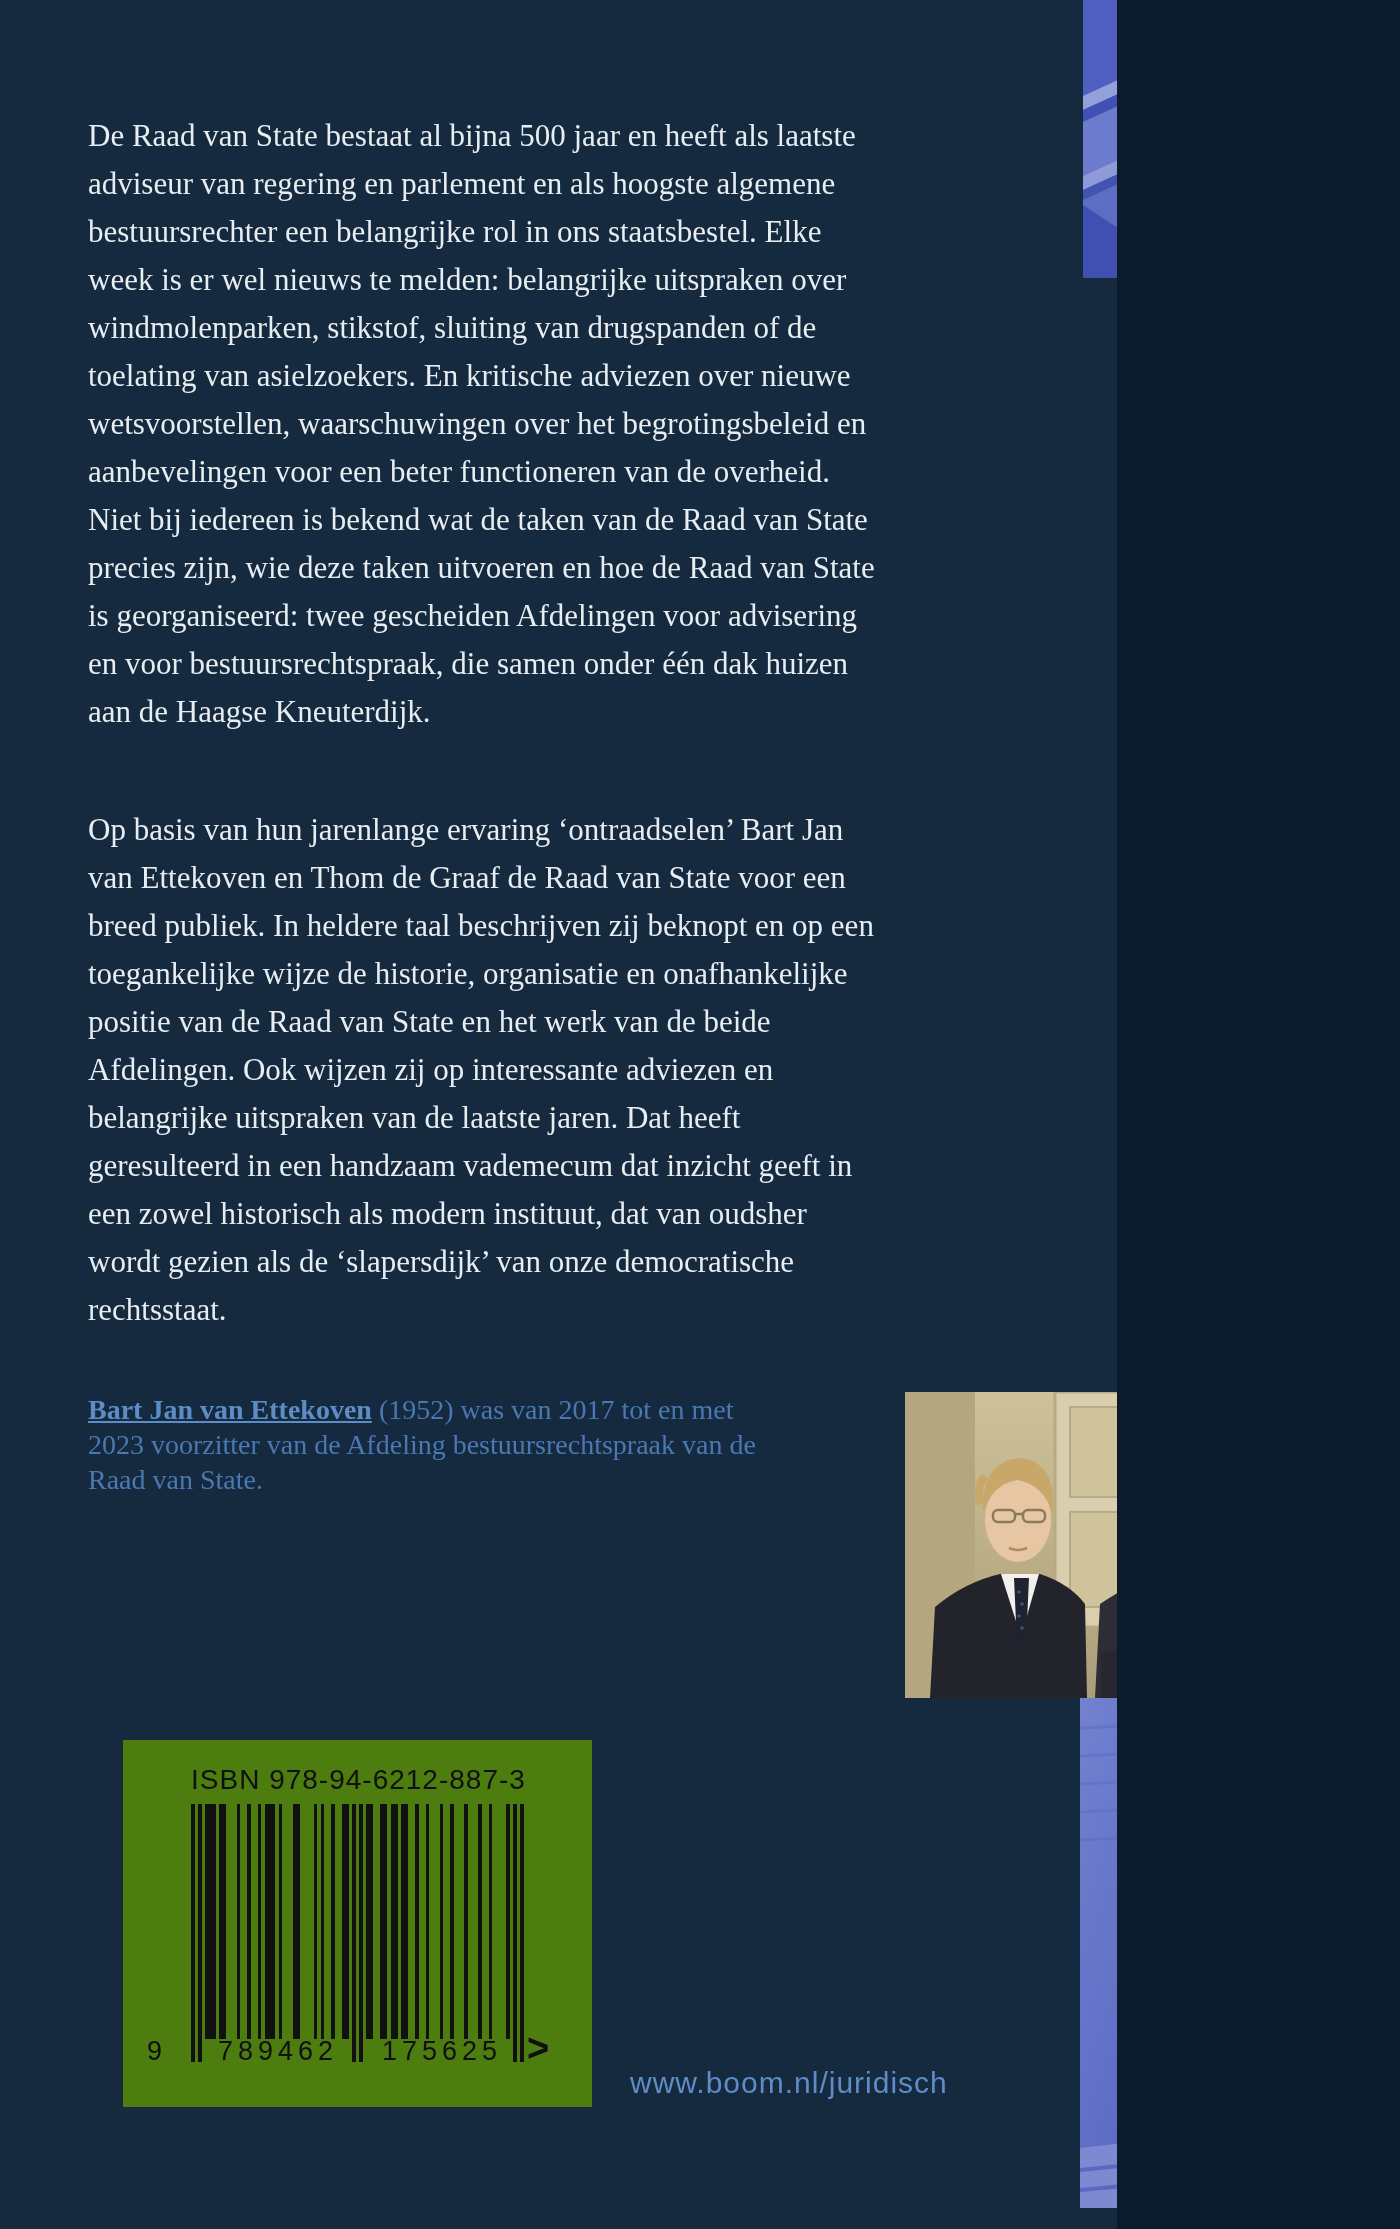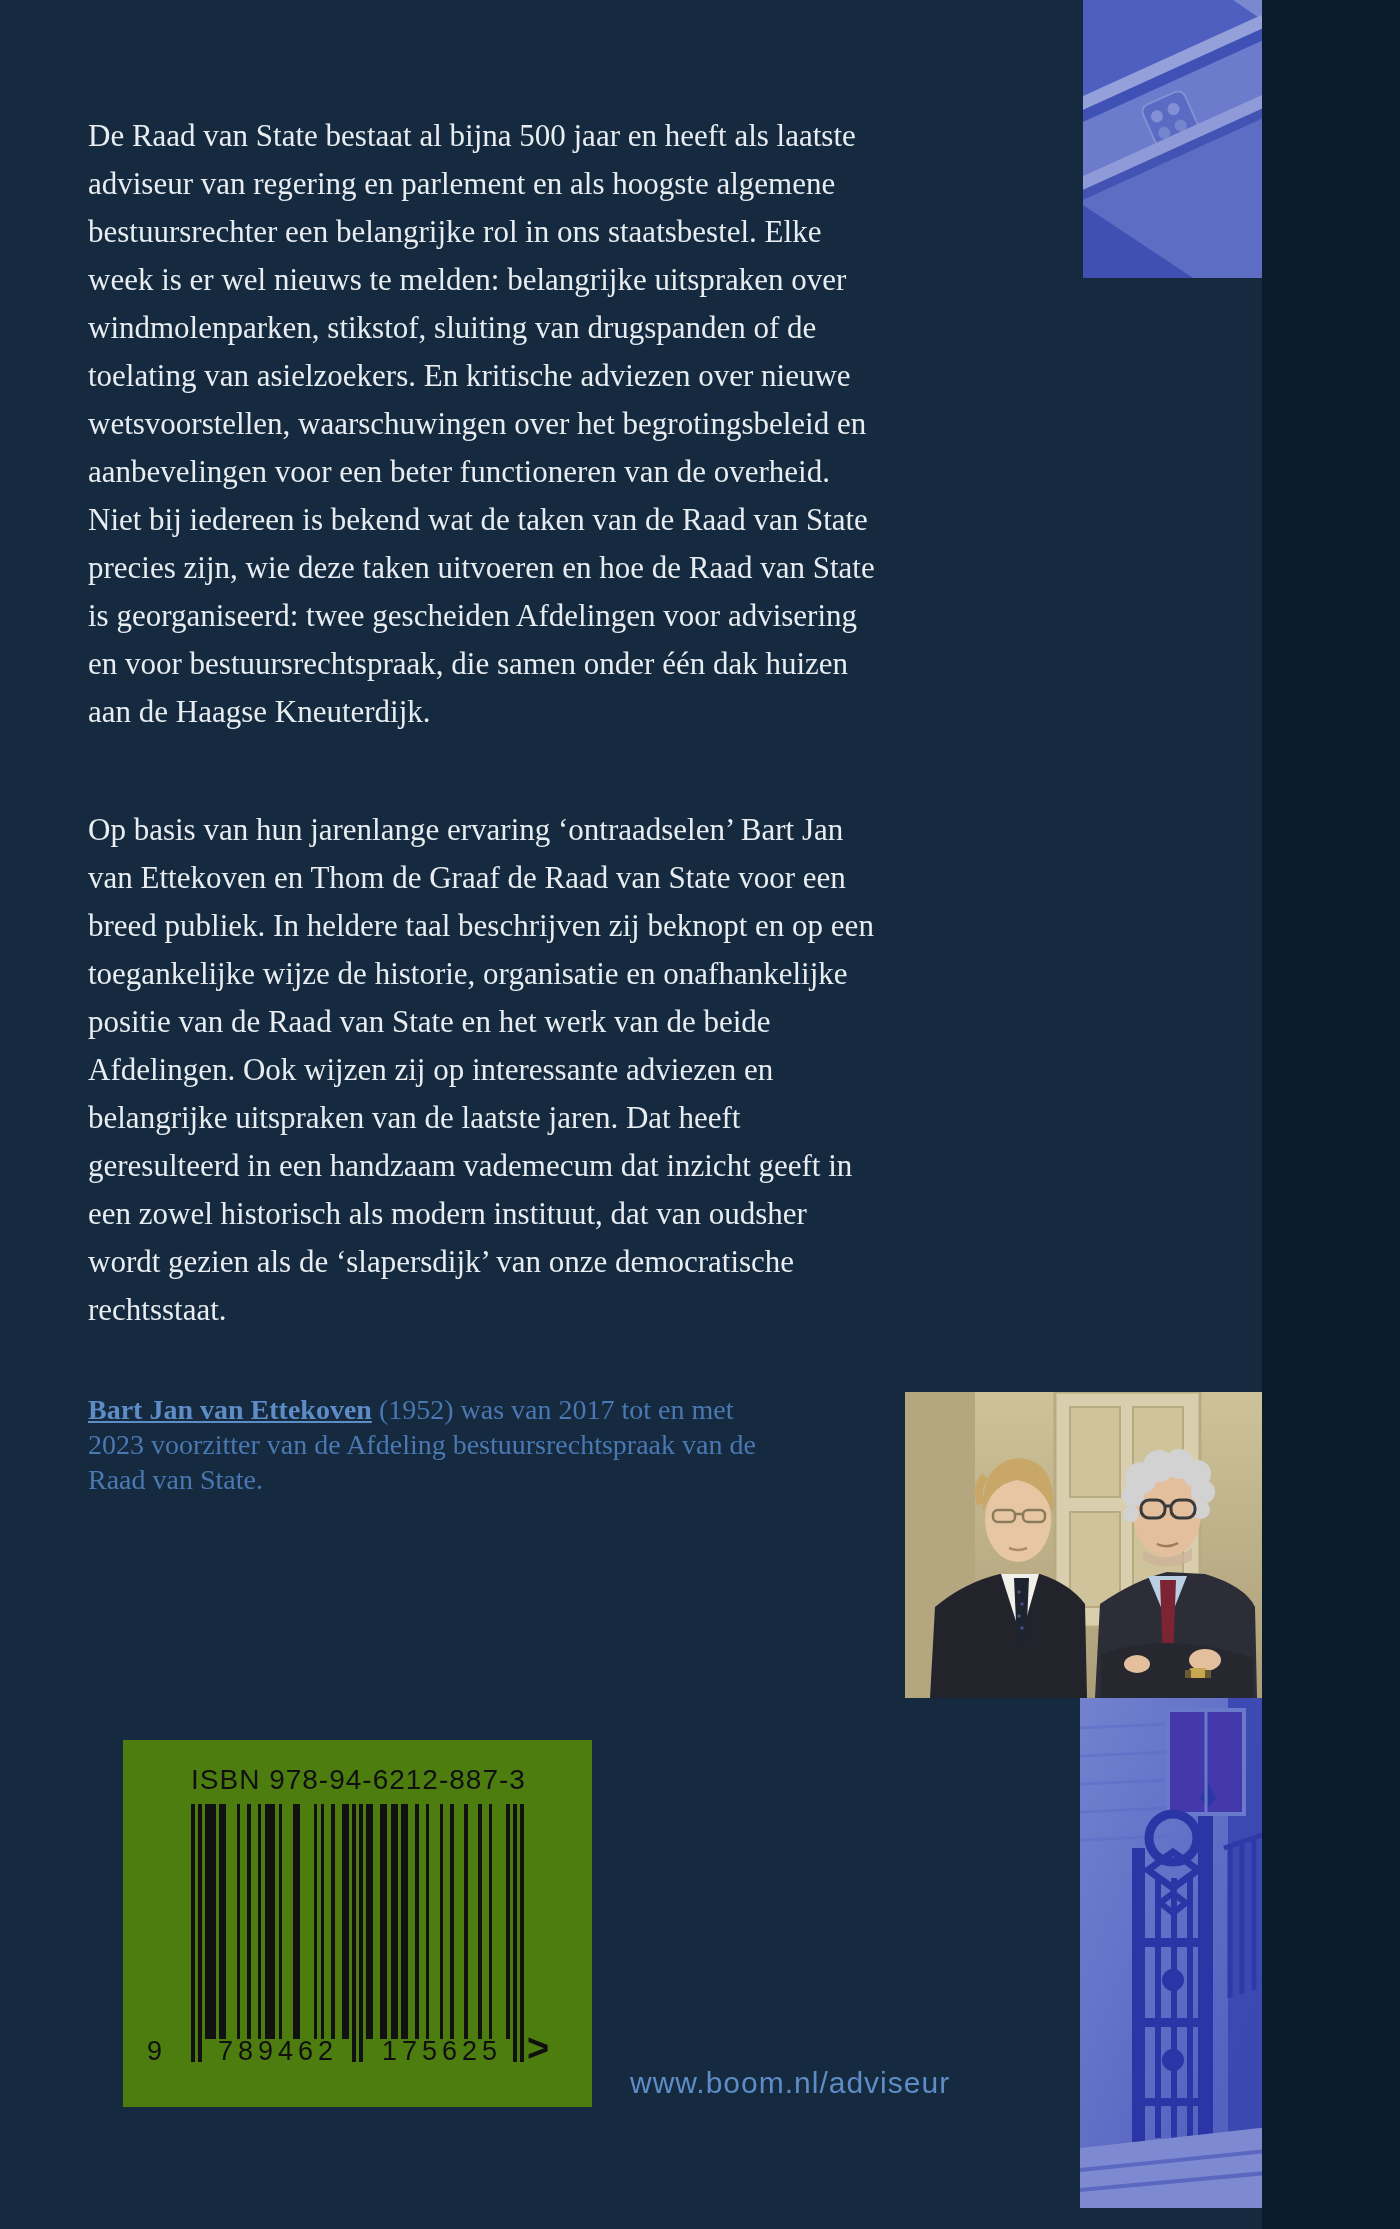--- a/index.html
+++ b/index.html
@@ -1,17 +1,17 @@
 <!DOCTYPE html>
 <html style="--bg: #152a3f; --body: #e8edf1; --blue: #4a78b2; --blue-bright: #5e8cc6;"><head>
 <meta charset="utf-8">
 <style>
   html,body{margin:0;padding:0;background:#0c1b2b;}
   .cover{
-    position:relative;width:1262px;height:2229px;overflow:hidden;
+    position:relative;width:1117px;height:2229px;overflow:hidden;
     background:var(--bg,#152a3f);
     font-family:"Liberation Serif","DejaVu Serif",serif;
   }
   
   .synopsis{position:absolute;left:88px;top:112px;width:792px;
     color:var(--body,#e8edf1);font-size:31px;line-height:48px;}
   .synopsis p{margin:0;}
   .synopsis p + p{margin-top:70px;}
   
   .bios{position:absolute;left:88px;top:1392px;width:706px;
@@ -264,15 +264,15 @@
           <rect x="315" y="0" width="3.65" height="235" fill="#111"></rect>
           <rect x="322" y="0" width="3.65" height="258" fill="#111"></rect>
           <rect x="329" y="0" width="3.65" height="258" fill="#111"></rect>
         </svg></div>
     <div class="digit d-first">9</div>
     <div class="digit d-g1">789462</div>
     <div class="digit d-g2">175625</div>
     <div class="digit d-arrow">&gt;</div>
   </div>
 
-  <div class="url">www.boom.nl/adviseur</div>
+  <div class="url">www.boom.nl/juridisch</div>
 
 </div>
 
 </body></html>

